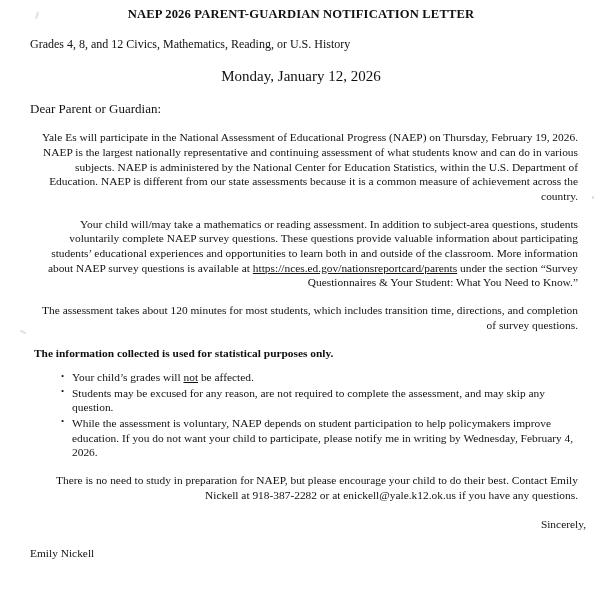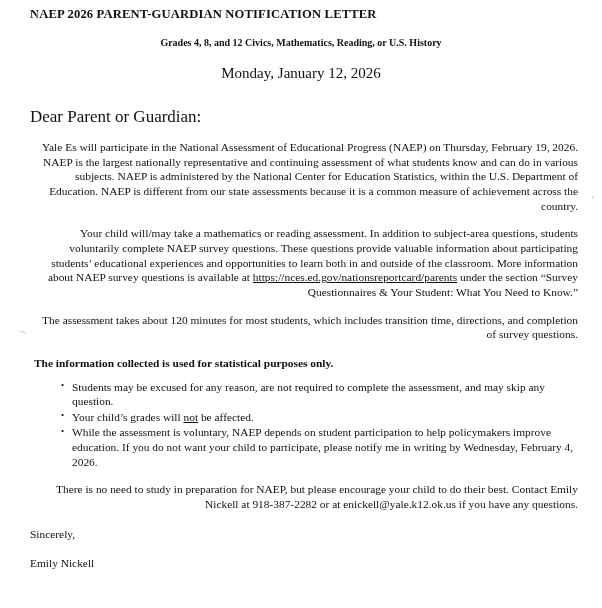--- a/index.html
+++ b/index.html
@@ -22,48 +22,47 @@
     background: #ffffff;
     padding: 0;
     box-sizing: border-box;
   }
   .inner {
     padding: 7px 16px 0 30px;
   }
 
   
   .doc-title {
-    text-align: left;
+    text-align: center;
     font-weight: bold;
     font-size: 12.6px;
     letter-spacing: 0.15px;
     margin: 0 0 0 0;
     padding-right: 14px;
     line-height: 1.25;
   }
   .doc-subtitle {
-    text-align: center;
-    font-weight: bold;
-    font-size: 10px;
+    font-weight: normal;
+    font-size: 12px;
     margin: 14px 0 0 0;
     padding-right: 14px;
     line-height: 1.25;
   }
   .doc-date {
     text-align: center;
     font-size: 15px;
     margin: 15px 0 0 0;
     padding-right: 14px;
     line-height: 1.25;
   }
 
   
   .salutation {
-    font-size: 17px;
-    margin: 24px 0 0 0;
+    font-size: 13px;
+    margin: 16px 0 0 0;
   }
   p.body-para {
     font-size: 11.4px;
     line-height: 1.285;
     margin: 13px 0 0 0;
     text-align: right;
     padding-right: 8px;
   }
   .bold-line {
     font-size: 11.4px;
@@ -95,20 +94,21 @@
     position: absolute;
     left: 0;
     top: -0.5px;
     font-size: 9px;
     line-height: 1.55;
   }
 
   .sincerely {
     font-size: 11.4px;
     margin: 16px 0 0 0;
+    text-align: right;
   }
   .signature {
     font-size: 11.4px;
     margin: 17px 0 0 0;
   }
 
   .speck {
     position: absolute;
     background: #c9c9c9;
     opacity: 0.55;
@@ -135,22 +135,22 @@
 
     <p class="body-para">Yale Es will participate in the National Assessment of Educational Progress (NAEP) on Thursday, February 19, 2026. NAEP is the largest nationally representative and continuing assessment of what students know and can do in various subjects. NAEP is administered by the National Center for Education Statistics, within the U.S. Department of Education. NAEP is different from our state assessments because it is a common measure of achievement across the country.</p>
 
     <p class="body-para"><span>Your child will/may take a mathematics or reading assessment. In addition to subject-area questions, students voluntarily complete NAEP survey questions. These questions provide valuable information about participating students’ educational experiences and opportunities to learn both in and outside of the classroom. More information about NAEP survey questions is available at </span><a class="link" href="#">https://nces.ed.gov/nationsreportcard/parents</a><span> under the section “Survey Questionnaires &amp; Your Student: What You Need to Know.”</span></p>
 
     <p class="body-para">The assessment takes about 120 minutes for most students, which includes transition time, directions, and completion of survey questions.</p>
 
     <div class="bold-line">The information collected is used for statistical purposes only.</div>
 
     <ul class="bullets">
+      <li><span>Your child’s grades will </span><u class="ul">not</u><span> be affected.</span></li>
       <li>Students may be excused for any reason, are not required to complete the assessment, and may skip any question.</li>
-      <li><span>Your child’s grades will </span><u class="ul">not</u><span> be affected.</span></li>
       <li>While the assessment is voluntary, NAEP depends on student participation to help policymakers improve education. If you do not want your child to participate, please notify me in writing by Wednesday, February 4, 2026.</li>
     </ul>
 
     <p class="body-para">There is no need to study in preparation for NAEP, but please encourage your child to do their best. Contact Emily Nickell at 918-387-2282 or at enickell@yale.k12.ok.us if you have any questions.</p>
 
 
     <div class="sincerely">Sincerely,</div>
 
     <div class="signature">Emily Nickell</div>
 

